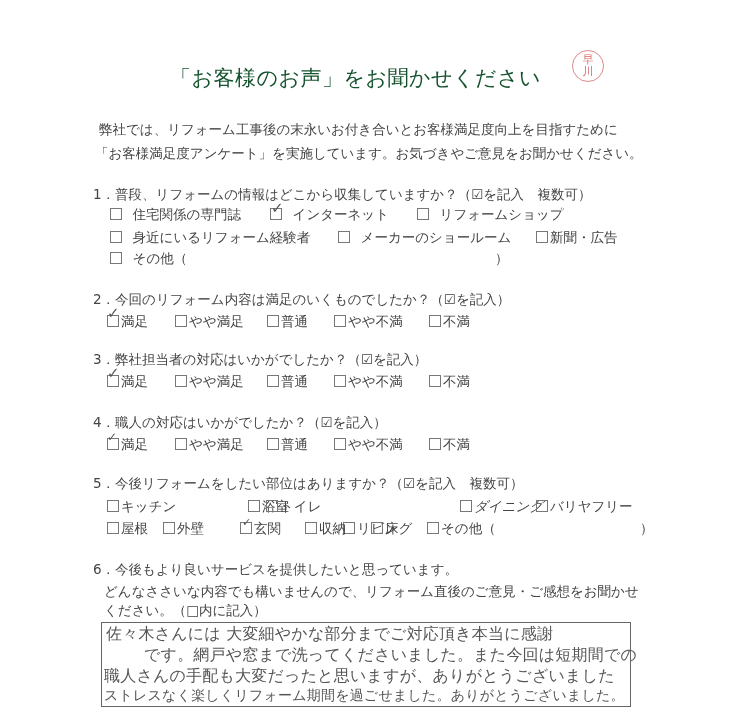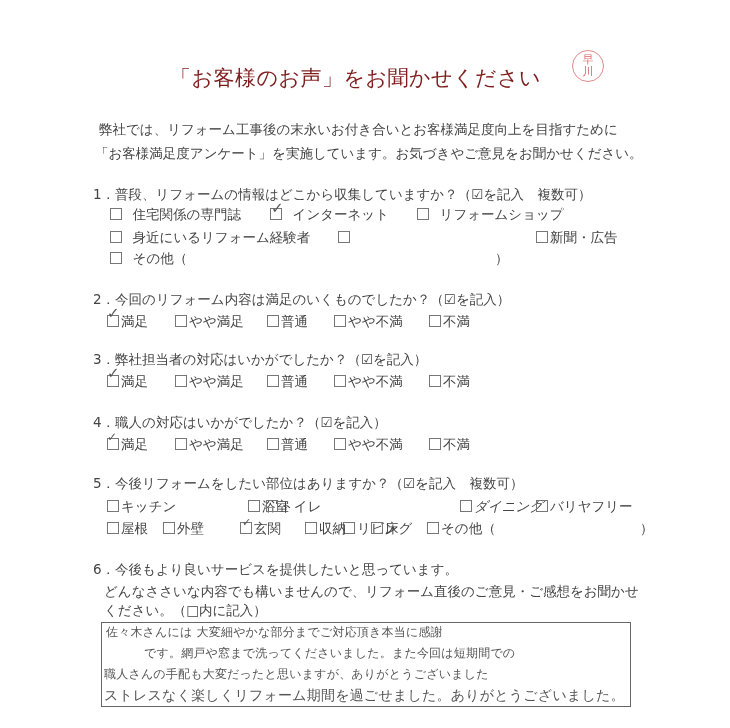--- a/index.html
+++ b/index.html
@@ -1,35 +1,35 @@
 <!DOCTYPE html>
 <html><head>
 <meta charset="utf-8">
 <style>
   html, body { margin:0; padding:0; }
   body {
     width:730px; height:728px; background:#ffffff; position:relative; overflow:hidden;
     font-family:"DejaVu Sans", sans-serif; color:#3c3c3c;
   }
   .abs { position:absolute; white-space:nowrap; }
-  .title { left:170px; top:64px; font-size:21px; color:#7f1d1d; letter-spacing:0.5px; }
+  .title { left:170px; top:64px; font-size:21px; color:#14532d; letter-spacing:0.5px; }
   .stamp {
     left:572px; top:50px; width:32px; height:32px; border:1.5px solid #e08a8a; border-radius:50%;
     color:#d86a6a; font-size:11px; line-height:12px; text-align:center; box-sizing:border-box;
     padding-top:3px; font-family:"DejaVu Serif", serif;
   }
   .intro { left:99px; font-size:13.5px; color:#444; }
   .q { font-size:13.5px; color:#444; }
   .opt { font-size:13.5px; color:#444; }
   .box { display:inline-block; width:10px; height:10px; border:1px solid #777; vertical-align:-1px; margin-right:2px; position:relative; }
   .check { position:absolute; font-size:15px; color:#555; font-family:"DejaVu Sans", sans-serif; }
   .comment-box {
     left:101px; top:622px; width:530px; height:85px; border:1.5px solid #666; box-sizing:border-box;
   }
-  .hand { font-family:"DejaVu Serif", serif; font-size:12px; color:#555; letter-spacing:0.2px; }
+  .hand { font-family:"DejaVu Serif", serif; font-size:16px; color:#555; letter-spacing:0.2px; }
 </style>
 </head>
 <body>
 
 <div class="abs title">「お客様のお声」をお聞かせください</div>
 <div class="abs stamp">
   <div>早</div>
   <div>川</div>
 </div>
 
@@ -43,21 +43,21 @@
 <div class="abs opt" style="left:270px; top:206px;">
   <span class="box"><span class="check" style="left:0px; top:-10px;">✓</span></span>&nbsp;&nbsp;<span>インターネット</span>
 </div>
 <div class="abs opt" style="left:417px; top:206px;">
   <span class="box"></span>&nbsp;&nbsp;<span>リフォームショップ</span>
 </div>
 <div class="abs opt" style="left:110px; top:229px;">
   <span class="box"></span>&nbsp;&nbsp;<span>身近にいるリフォーム経験者</span>
 </div>
 <div class="abs opt" style="left:338px; top:229px;">
-  <span class="box"></span>&nbsp;&nbsp;
+  <span class="box"></span>&nbsp;&nbsp;<span>メーカーのショールーム</span>
 </div>
 <div class="abs opt" style="left:536px; top:229px;">
   <span class="box"></span><span>新聞・広告</span>
 </div>
 <div class="abs opt" style="left:110px; top:250px;">
   <span class="box"></span>&nbsp;&nbsp;<span>その他（</span>
 </div>
 <div class="abs opt" style="left:495px; top:250px;">）</div>
 
 <div class="abs q" style="left:93px; top:291px;">2．今回のリフォーム内容は満足のいくものでしたか？（☑を記入）</div>

